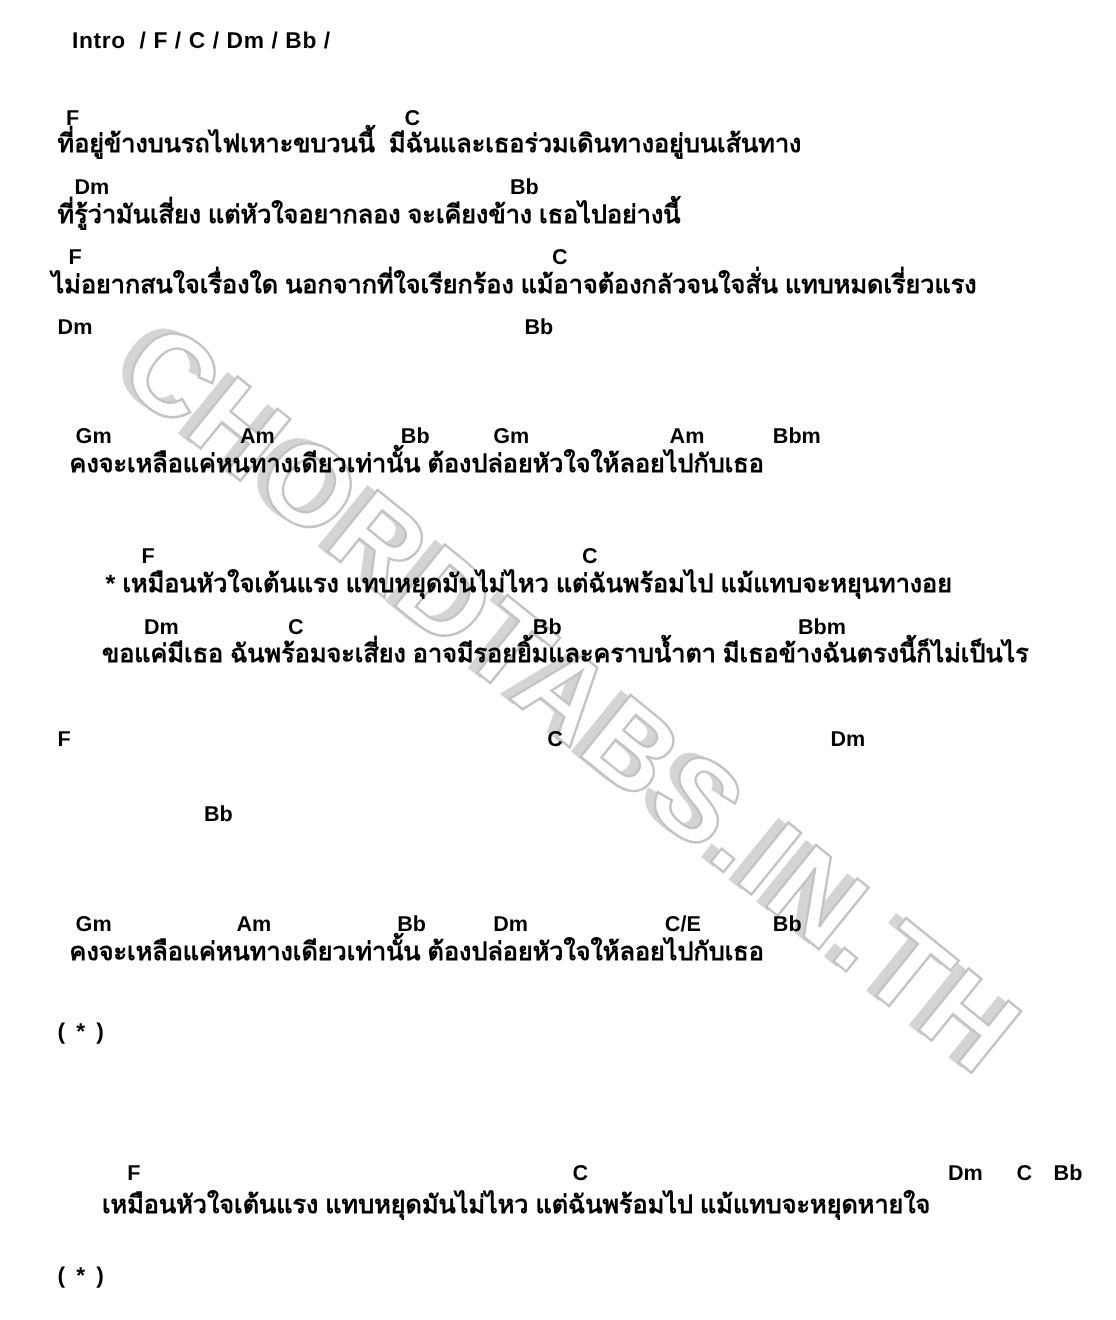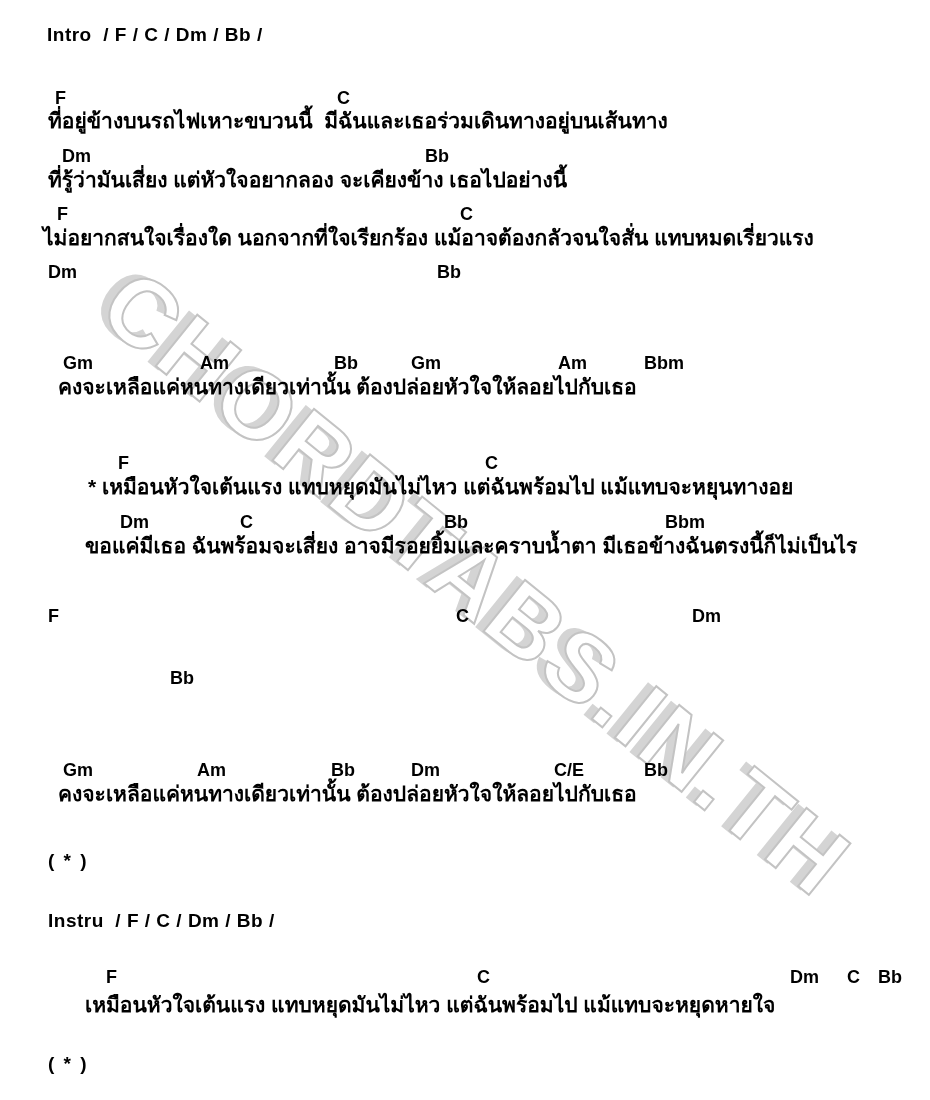--- a/index.html
+++ b/index.html
@@ -59,36 +59,35 @@
     text-shadow:-9px 2px 0 #d4d4d4;
     z-index:1;
     user-select:none;
   }
 </style>
 </head>
 <body>
 
 <div id="sheet">
   <div class="watermark">CHORDTABS.IN.TH</div>
-<div class="line heading" style="top: 24px; left: 47px;">Intro  / F / C / Dm / Bb /</div>
+<div class="line heading" style="top: 24px; left: 60px;">Intro  / F / C / Dm / Bb /</div>
     <div class="line chords" style="top: 88px;"><span class="chord" style="left: 55px;">F</span><span class="chord" style="left: 337px;">C</span></div>
     <div class="line lyric" style="top: 106px; left: 48px;">ที่อยู่ข้างบนรถไฟเหาะขบวนนี้  มีฉันและเธอร่วมเดินทางอยู่บนเส้นทาง</div>
     <div class="line chords" style="top: 146px;"><span class="chord" style="left: 62px;">Dm</span><span class="chord" style="left: 425px;">Bb</span></div>
     <div class="line lyric" style="top: 165px; left: 48px;">ที่รู้ว่ามันเสี่ยง แต่หัวใจอยากลอง จะเคียงข้าง เธอไปอย่างนี้</div>
     <div class="line chords" style="top: 204px;"><span class="chord" style="left: 57px;">F</span><span class="chord" style="left: 460px;">C</span></div>
     <div class="line lyric" style="top: 223px; left: 43px;">ไม่อยากสนใจเรื่องใด นอกจากที่ใจเรียกร้อง แม้อาจต้องกลัวจนใจสั่น แทบหมดเรี่ยวแรง</div>
     <div class="line chords" style="top: 262px;"><span class="chord" style="left: 48px;">Dm</span><span class="chord" style="left: 437px;">Bb</span></div>
     <div class="line chords" style="top: 353px;"><span class="chord" style="left: 63px;">Gm</span><span class="chord" style="left: 200px;">Am</span><span class="chord" style="left: 334px;">Bb</span><span class="chord" style="left: 411px;">Gm</span><span class="chord" style="left: 558px;">Am</span><span class="chord" style="left: 644px;">Bbm</span></div>
     <div class="line lyric" style="top: 372px; left: 58px;">คงจะเหลือแค่หนทางเดียวเท่านั้น ต้องปล่อยหัวใจให้ลอยไปกับเธอ</div>
     <div class="line chords" style="top: 453px;"><span class="chord" style="left: 118px;">F</span><span class="chord" style="left: 485px;">C</span></div>
     <div class="line lyric" style="top: 472px; left: 88px;">* เหมือนหัวใจเต้นแรง แทบหยุดมันไม่ไหว แต่ฉันพร้อมไป แม้แทบจะหยุนทางอย</div>
     <div class="line chords" style="top: 512px;"><span class="chord" style="left: 120px;">Dm</span><span class="chord" style="left: 240px;">C</span><span class="chord" style="left: 444px;">Bb</span><span class="chord" style="left: 665px;">Bbm</span></div>
     <div class="line lyric" style="top: 531px; left: 85px;">ขอแค่มีเธอ ฉันพร้อมจะเสี่ยง อาจมีรอยยิ้มและคราบน้ำตา มีเธอข้างฉันตรงนี้ก็ไม่เป็นไร</div>
     <div class="line chords" style="top: 606px;"><span class="chord" style="left: 48px;">F</span><span class="chord" style="left: 456px;">C</span><span class="chord" style="left: 692px;">Dm</span></div>
     <div class="line chords" style="top: 668px;"><span class="chord" style="left: 170px;">Bb</span></div>
     <div class="line chords" style="top: 760px;"><span class="chord" style="left: 63px;">Gm</span><span class="chord" style="left: 197px;">Am</span><span class="chord" style="left: 331px;">Bb</span><span class="chord" style="left: 411px;">Dm</span><span class="chord" style="left: 554px;">C/E</span><span class="chord" style="left: 644px;">Bb</span></div>
     <div class="line lyric" style="top: 779px; left: 58px;">คงจะเหลือแค่หนทางเดียวเท่านั้น ต้องปล่อยหัวใจให้ลอยไปกับเธอ</div>
     <div class="line star" style="top: 850px; left: 48px;">( * )</div>
-    <div class="line heading" style="top: 910px; left: 48px;">Instru  / F / C / Dm / Bb /</div>
     <div class="line chords" style="top: 967px;"><span class="chord" style="left: 106px;">F</span><span class="chord" style="left: 477px;">C</span><span class="chord" style="left: 790px;">Dm</span><span class="chord" style="left: 847px;">C</span><span class="chord" style="left: 878px;">Bb</span></div>
     <div class="line lyric" style="top: 990px; left: 85px;">เหมือนหัวใจเต้นแรง แทบหยุดมันไม่ไหว แต่ฉันพร้อมไป แม้แทบจะหยุดหายใจ</div>
     <div class="line star" style="top: 1053px; left: 48px;">( * )</div>
   </div>
 
 </body></html>

